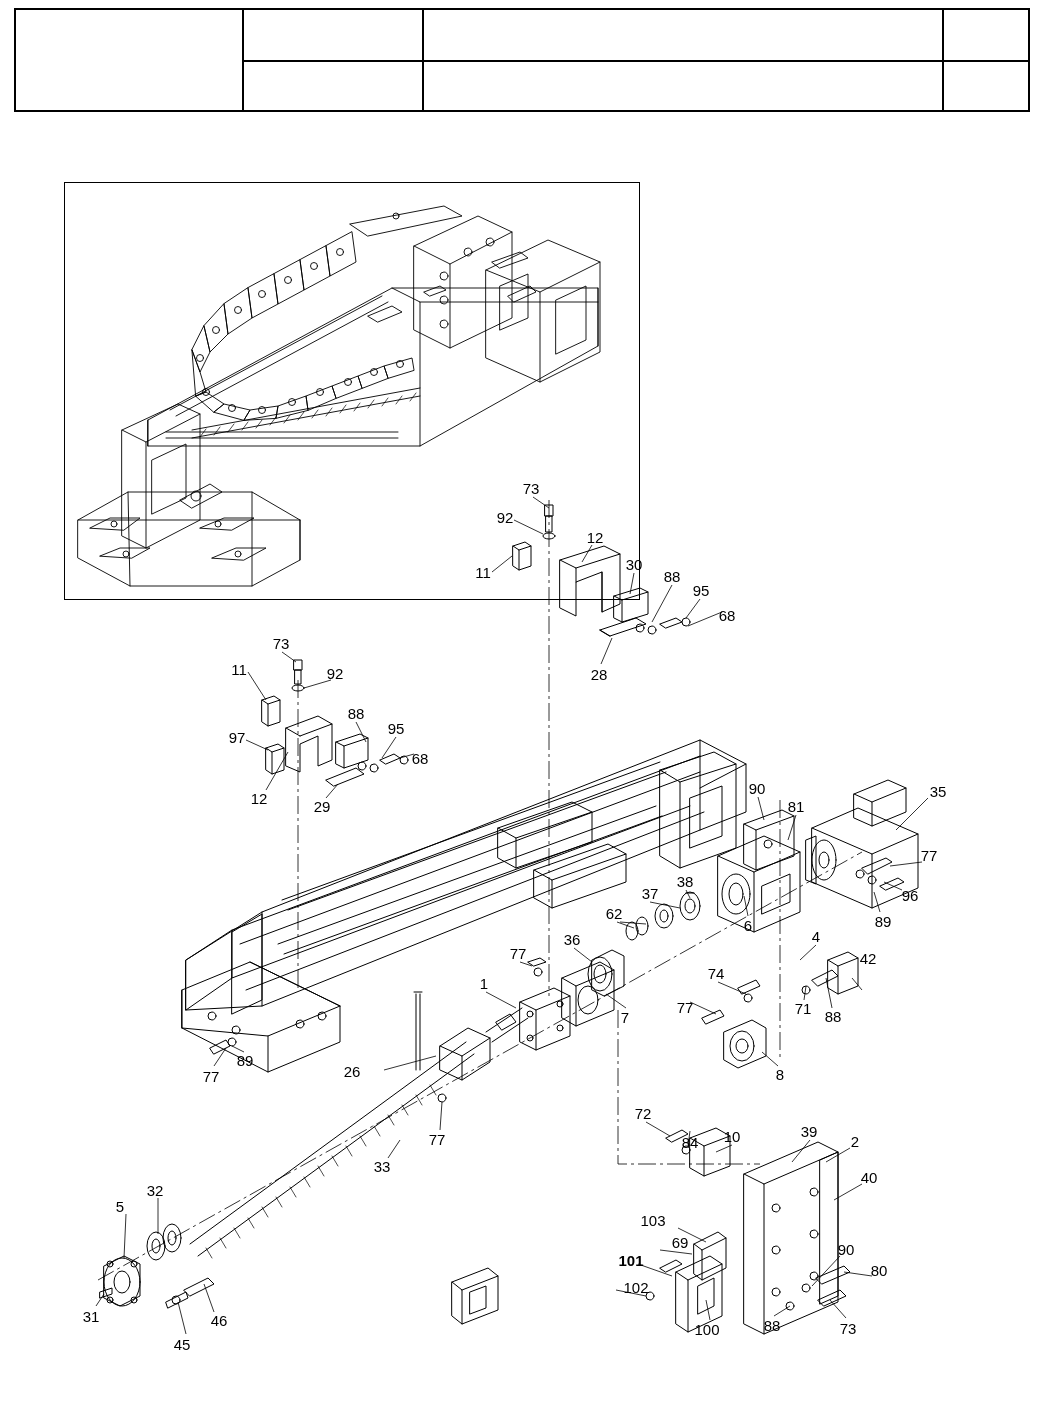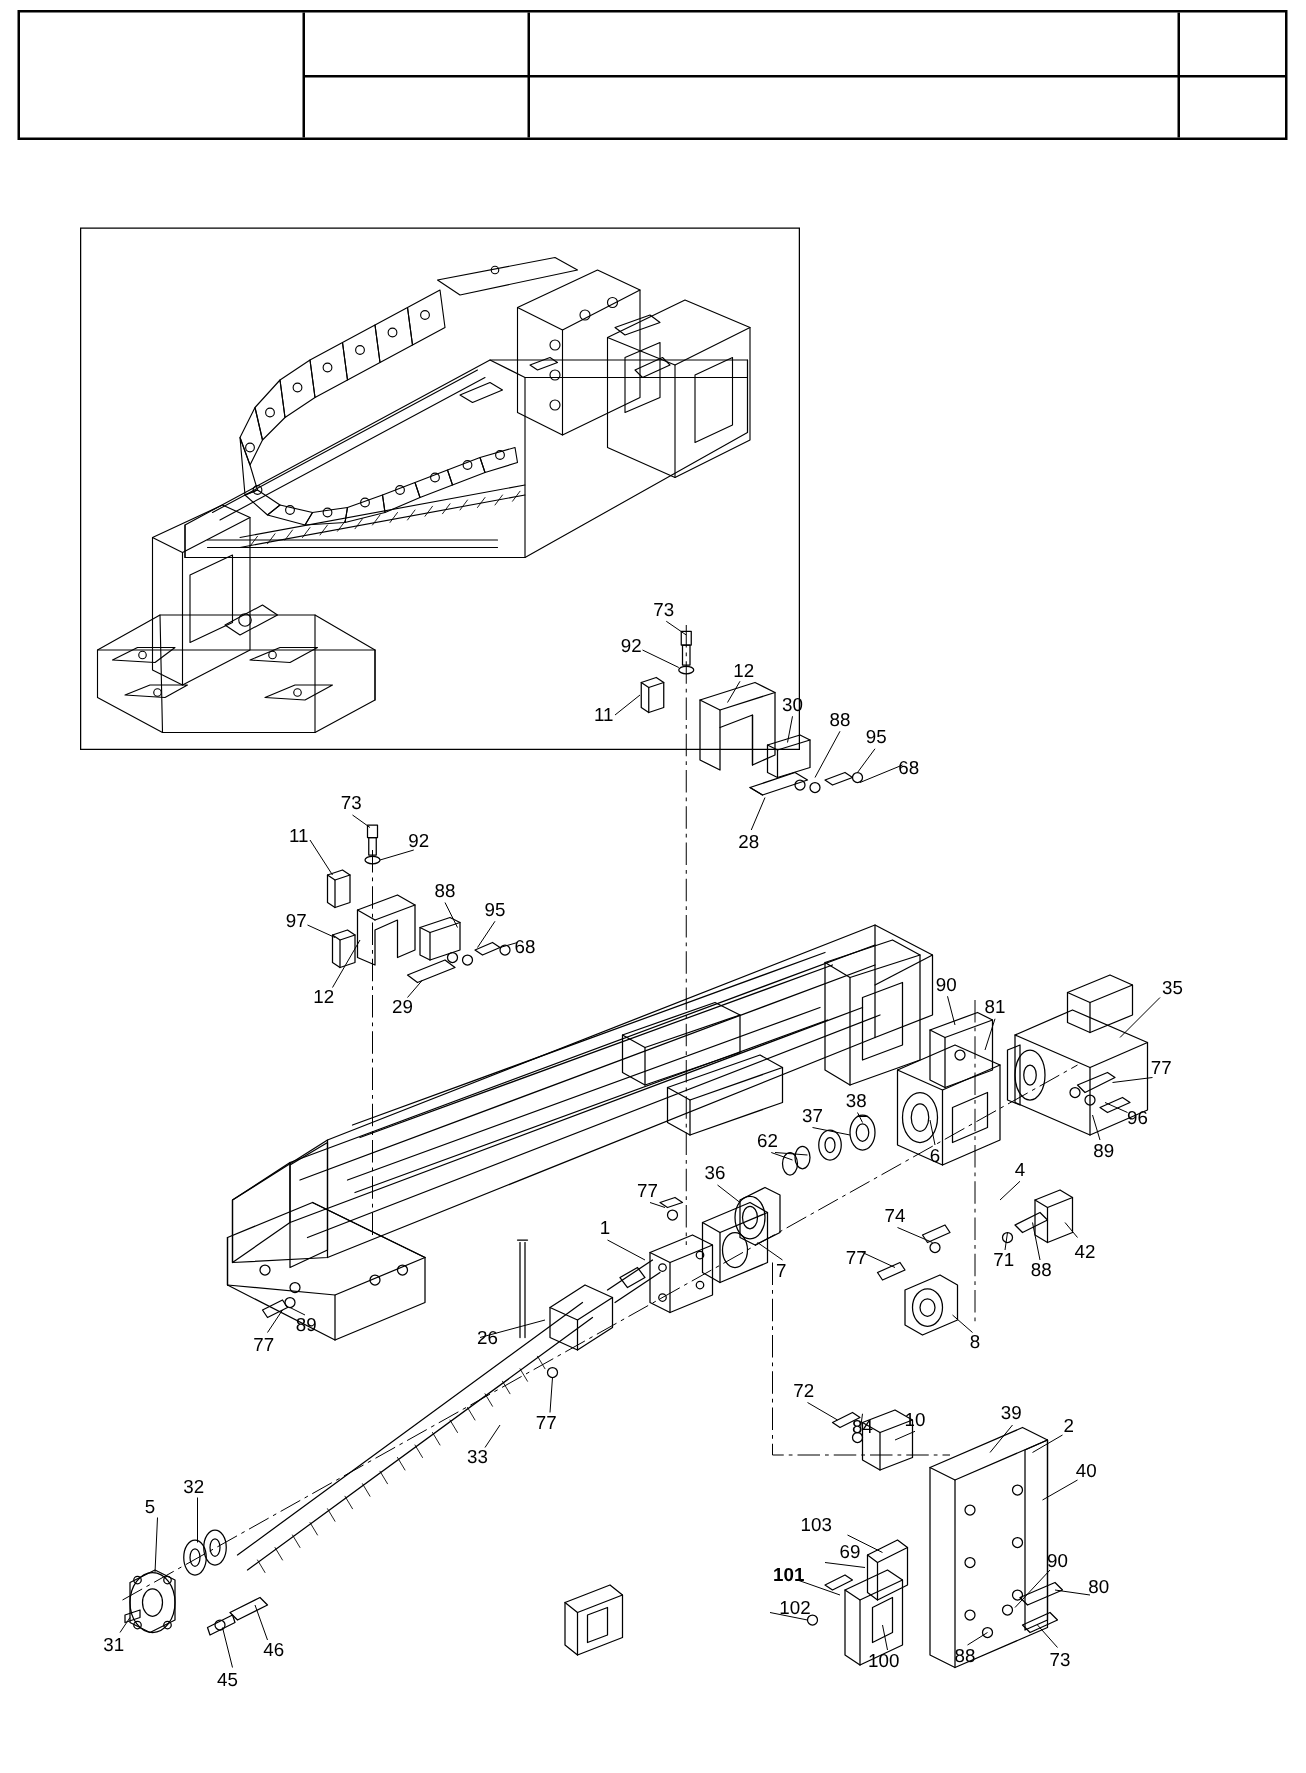--- a/index.html
+++ b/index.html
@@ -623,28 +623,28 @@
     <div class="callout" style="left:883px; top:921px;">89</div>
     <div class="callout" style="left:650px; top:893px;">37</div>
     <div class="callout" style="left:685px; top:881px;">38</div>
     <div class="callout" style="left:614px; top:913px;">62</div>
     <div class="callout" style="left:748px; top:925px;">6</div>
     <div class="callout" style="left:816px; top:936px;">4</div>
     <div class="callout" style="left:572px; top:939px;">36</div>
     <div class="callout" style="left:518px; top:953px;">77</div>
     <div class="callout" style="left:716px; top:973px;">74</div>
     <div class="callout" style="left:484px; top:983px;">1</div>
-    <div class="callout" style="left:868px; top:1002px;">42</div>
+    <div class="callout" style="left:868px; top:958px;">42</div>
     <div class="callout" style="left:625px; top:1017px;">7</div>
     <div class="callout" style="left:685px; top:1007px;">77</div>
     <div class="callout" style="left:803px; top:1008px;">71</div>
     <div class="callout" style="left:833px; top:1016px;">88</div>
     <div class="callout" style="left:211px; top:1076px;">77</div>
     <div class="callout" style="left:245px; top:1060px;">89</div>
-    <div class="callout" style="left:390px; top:1071px;text-align:right;">26</div>
+    <div class="callout" style="left:352px; top:1071px;text-align:right;">26</div>
     <div class="callout" style="left:780px; top:1074px;">8</div>
     <div class="callout" style="left:437px; top:1139px;">77</div>
     <div class="callout" style="left:382px; top:1166px;">33</div>
     <div class="callout" style="left:643px; top:1113px;">72</div>
     <div class="callout" style="left:690px; top:1122px;margin-top:20px;">84</div>
     <div class="callout" style="left:732px; top:1136px;">10</div>
     <div class="callout" style="left:809px; top:1131px;">39</div>
     <div class="callout" style="left:855px; top:1141px;">2</div>
     <div class="callout" style="left:869px; top:1177px;">40</div>
     <div class="callout" style="left:120px; top:1206px;">5</div>

